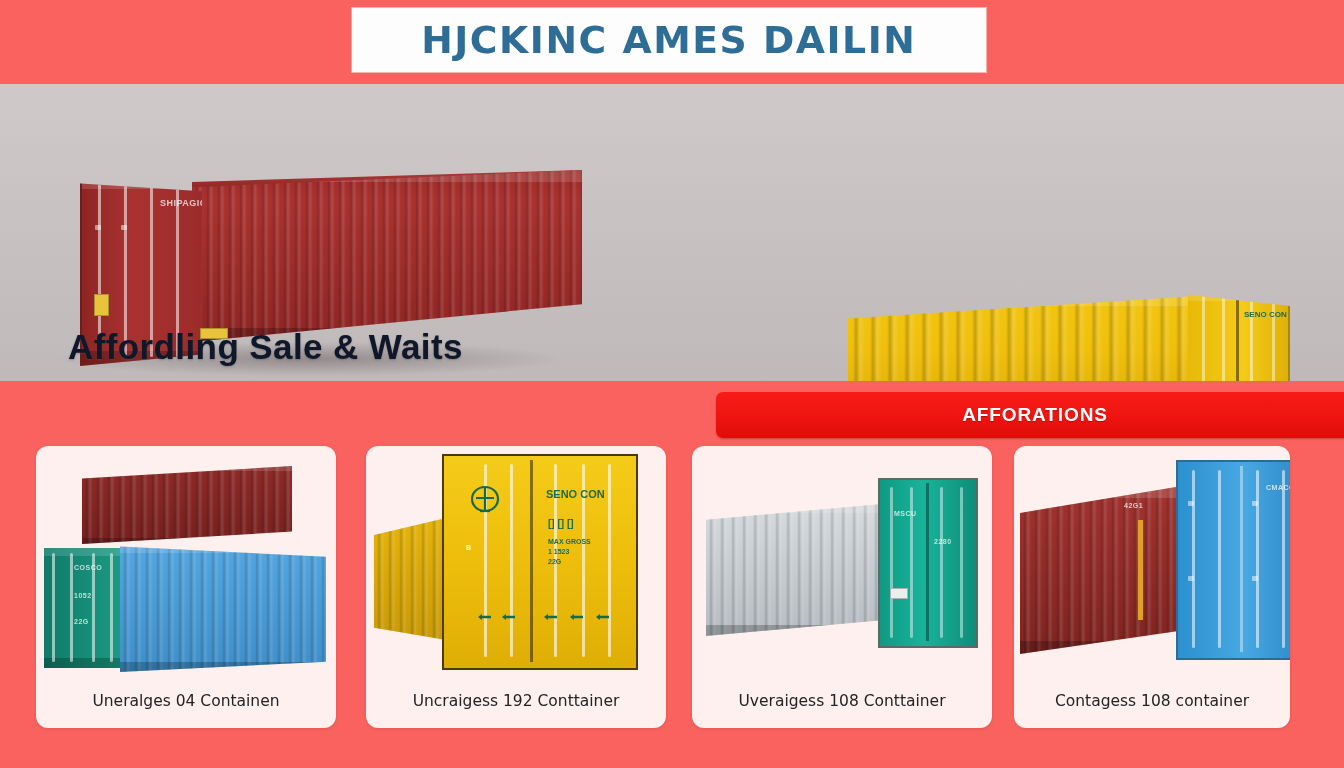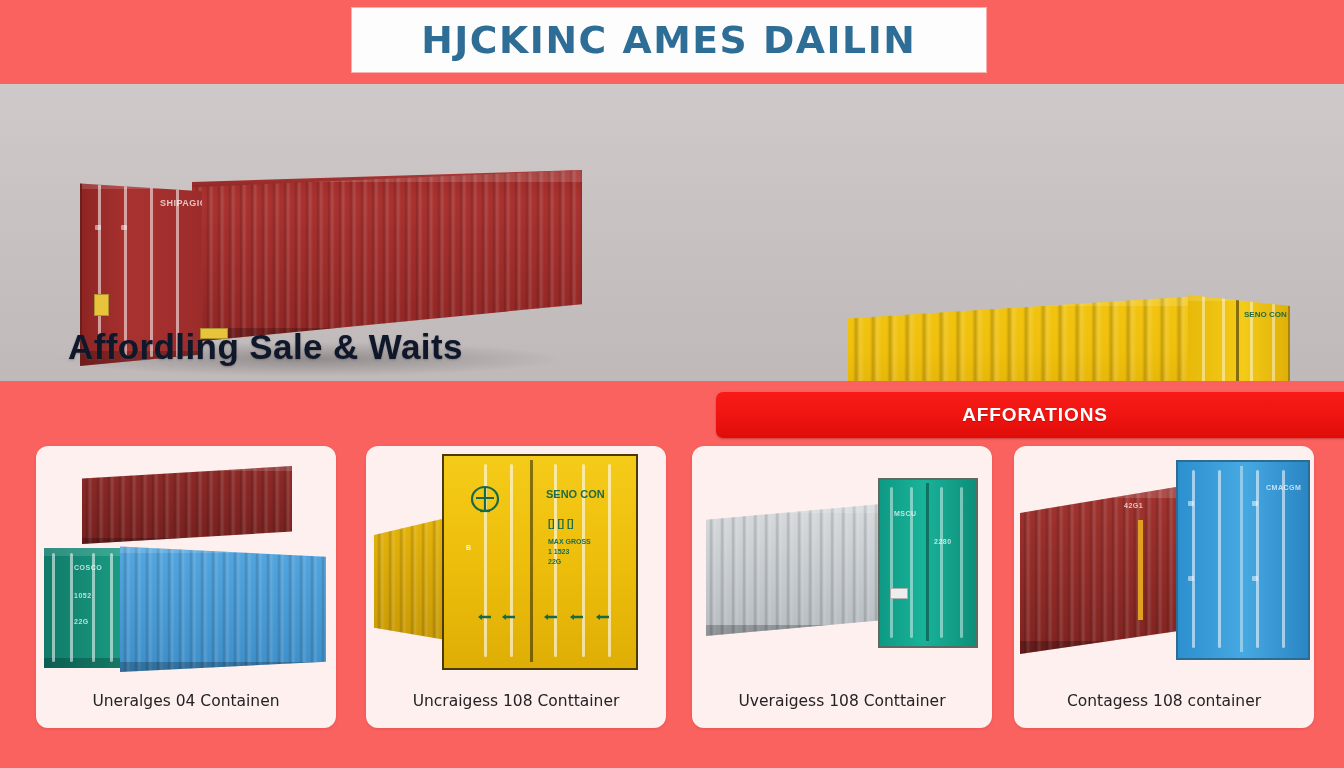--- a/index.html
+++ b/index.html
@@ -138,21 +138,21 @@
   .card-cap{
     position:absolute;left:0;right:0;bottom:0;height:54px;
     display:flex;align-items:center;justify-content:center;
     color:#232323;font-size:15.5px;
     font-family:"DejaVu Sans", sans-serif;
     white-space:nowrap;
   }
   .c1{left:36px;width:300px;}
   .c2{left:366px;width:300px;}
   .c3{left:692px;width:300px;}
-  .c4{left:1014px;width:300px;text-decoration:underline;}
+  .c4{left:1014px;width:276px;text-decoration:underline;}
 </style>
 </head>
 <body>
 
 <div class="page">
 
   <div class="title-bar">
     <div class="title-text">HJCKINC AMES DAILIN</div>
   </div>
 
@@ -275,21 +275,21 @@
         <div class="g-mark" style="left:104px;top:92px;font-size:7px;">1 1523</div>
         <div class="g-mark" style="left:104px;top:102px;font-size:7px;">22G</div>
         <div class="g-arrow" style="left:34px;top:158px;"></div>
         <div class="g-arrow" style="left:58px;top:158px;"></div>
         <div class="g-arrow" style="left:100px;top:158px;"></div>
         <div class="g-arrow" style="left:126px;top:158px;"></div>
         <div class="g-arrow" style="left:152px;top:158px;"></div>
         <div class="mark" style="left:22px;top:88px;color:rgba(255,255,255,.85);font-size:7px;">B</div>
       </div>
     </div>
-    <div class="card-cap">Uncraigess 108 Conttainer</div>
+    <div class="card-cap">Uncraigess 192 Conttainer</div>
   </div>
 
   <div class="card c3">
     <div class="card-art">
       <div class="cont" style="left:14px;top:32px;width:266px;height:168px;">
         <div class="face" style="left:0;top:26px;width:176px;height:132px;
                     background:linear-gradient(180deg,#D7DBDE,#B6BCC1);
                     clip-path:polygon(0 12%,100% 0,100% 88%,0 100%);">
           <div class="corr"></div>
           <div class="railT"></div>

